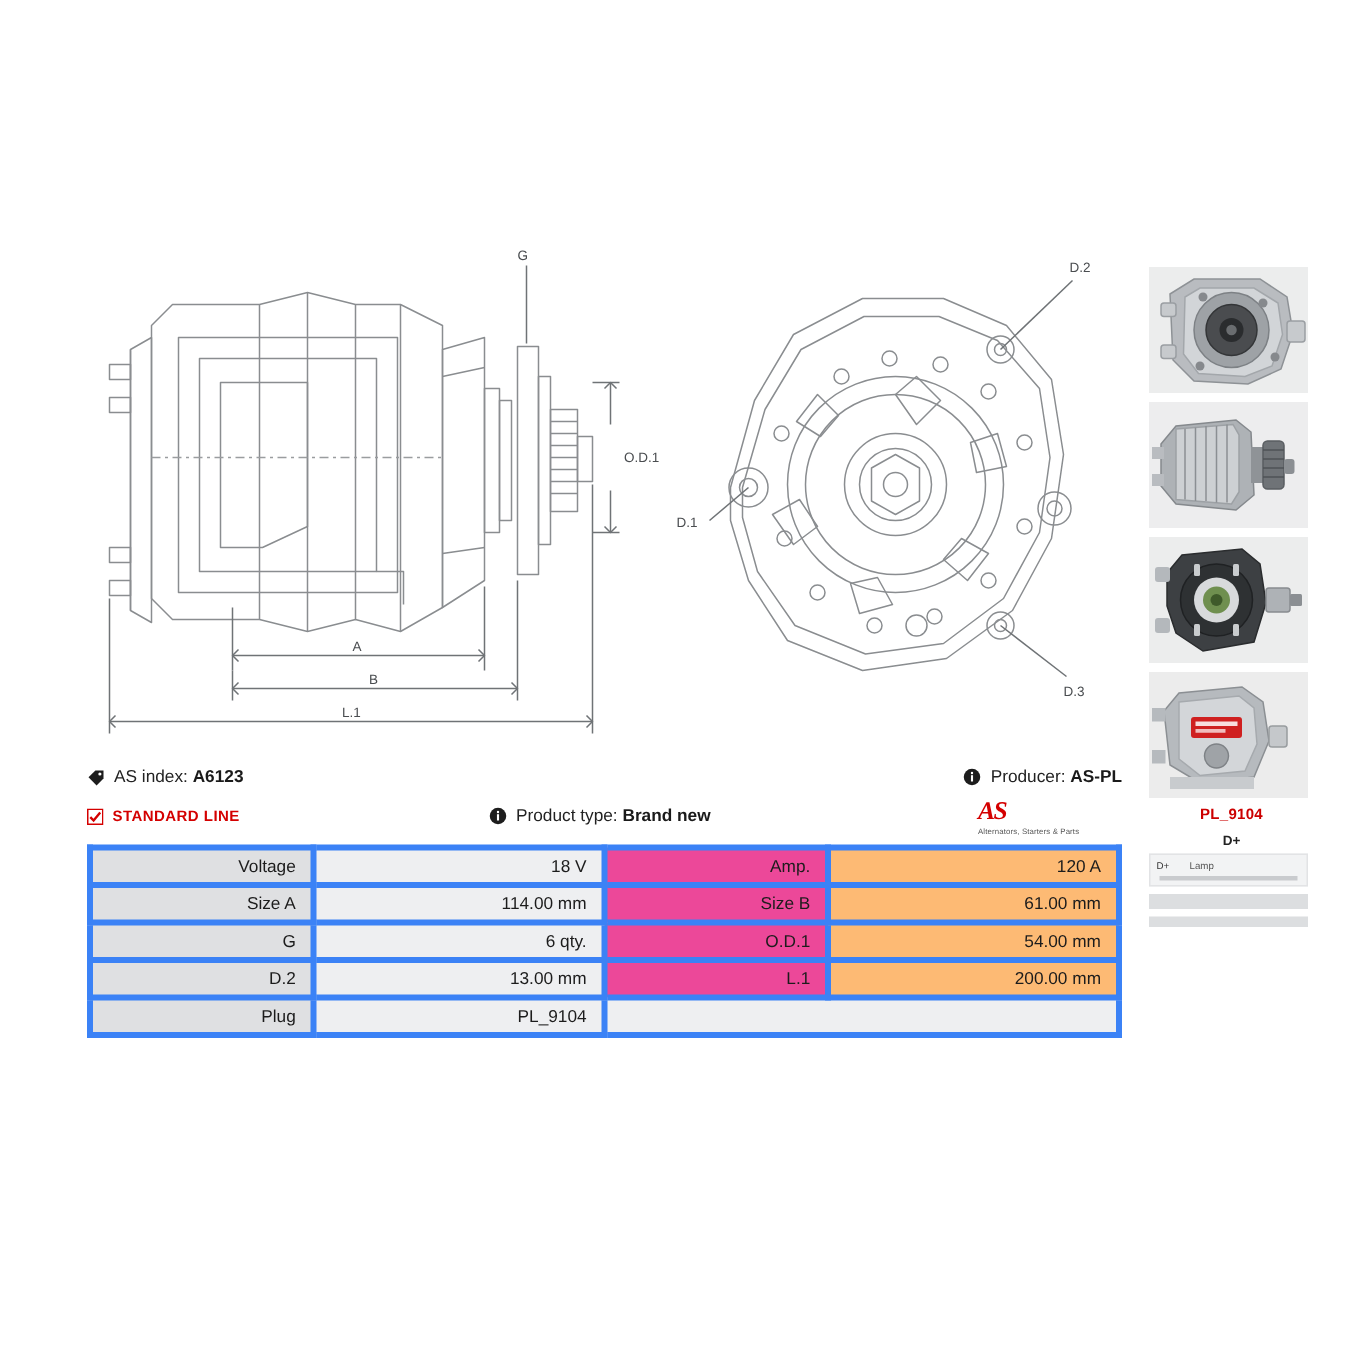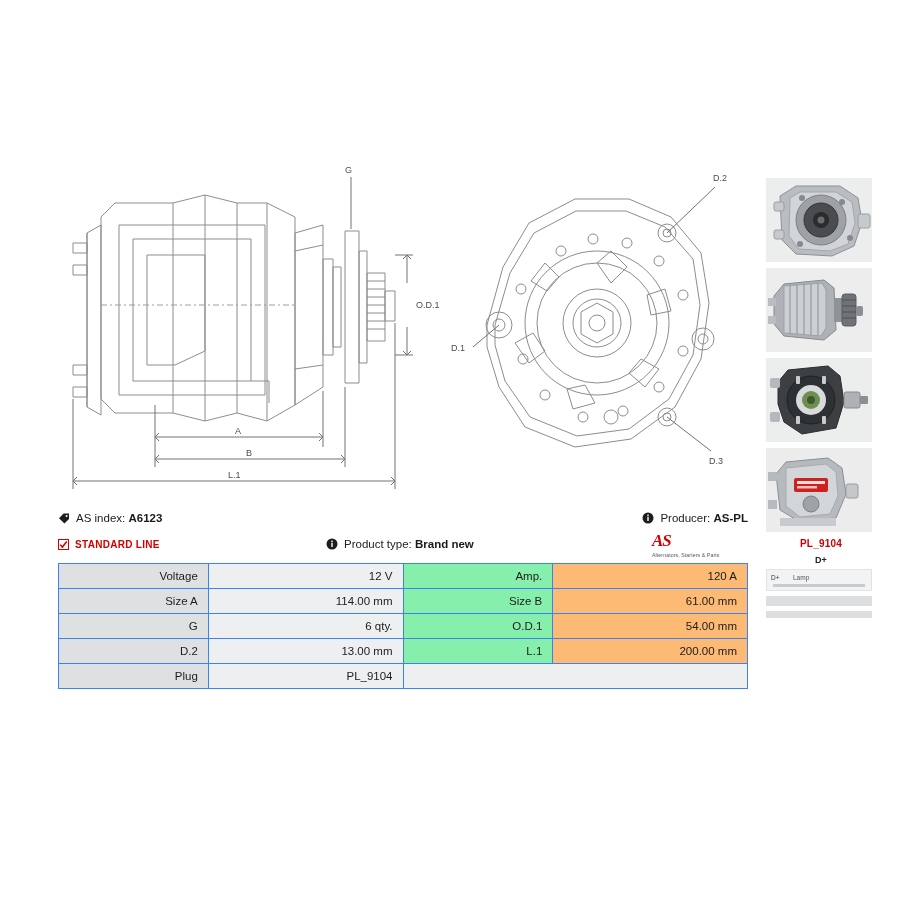--- a/index.html
+++ b/index.html
@@ -131,37 +131,37 @@
 
   
   .spec {
     position: absolute;
     left: 58px; top: 563px;
     width: 690px;
     border-collapse: collapse;
     font-size: 11.5px;
   }
   .spec td {
-    border: 1px solid #3b82f6;
+    border: 4px solid #3b82f6;
     height: 25px;
     padding: 0 10px;
     background: #e8e9eb;
     color: #1c1c1c;
   }
   .spec td.k {
     width: 150px;
     text-align: right;
     background: #dfe0e2;
   }
   .spec td.v {
     width: 195px;
     text-align: right;
     background: #eeeff1;
   }
-  .spec td.k2 { width: 150px; text-align: right; background: #86efac; }
+  .spec td.k2 { width: 150px; text-align: right; background: #ec4899; }
   .spec td.v2 { width: 195px; text-align: right; background: #fdba74; }
   .spec td.empty { background: #eeeff1; }
 </style>
 </head>
 <body>
 
 <div id="sheet">
 
   <div class="drawings">
     <svg class="dwg-svg" width="700" height="340" viewBox="0 0 700 340">
@@ -454,21 +454,21 @@
     <div class="aspl-logo">
       <div class="as">AS</div>
       <div class="sub">Alternators, Starters &amp; Parts</div>
     </div>
   </div>
 
   <table class="spec">
     <tbody>
       <tr>
         <td class="k">Voltage</td>
-        <td class="v">12 V</td>
+        <td class="v">18 V</td>
         <td class="k2">Amp.</td>
         <td class="v2">120 A</td>
       </tr>
       <tr>
         <td class="k">Size A</td>
         <td class="v">114.00 mm</td>
         <td class="k2">Size B</td>
         <td class="v2">61.00 mm</td>
       </tr>
       <tr>

